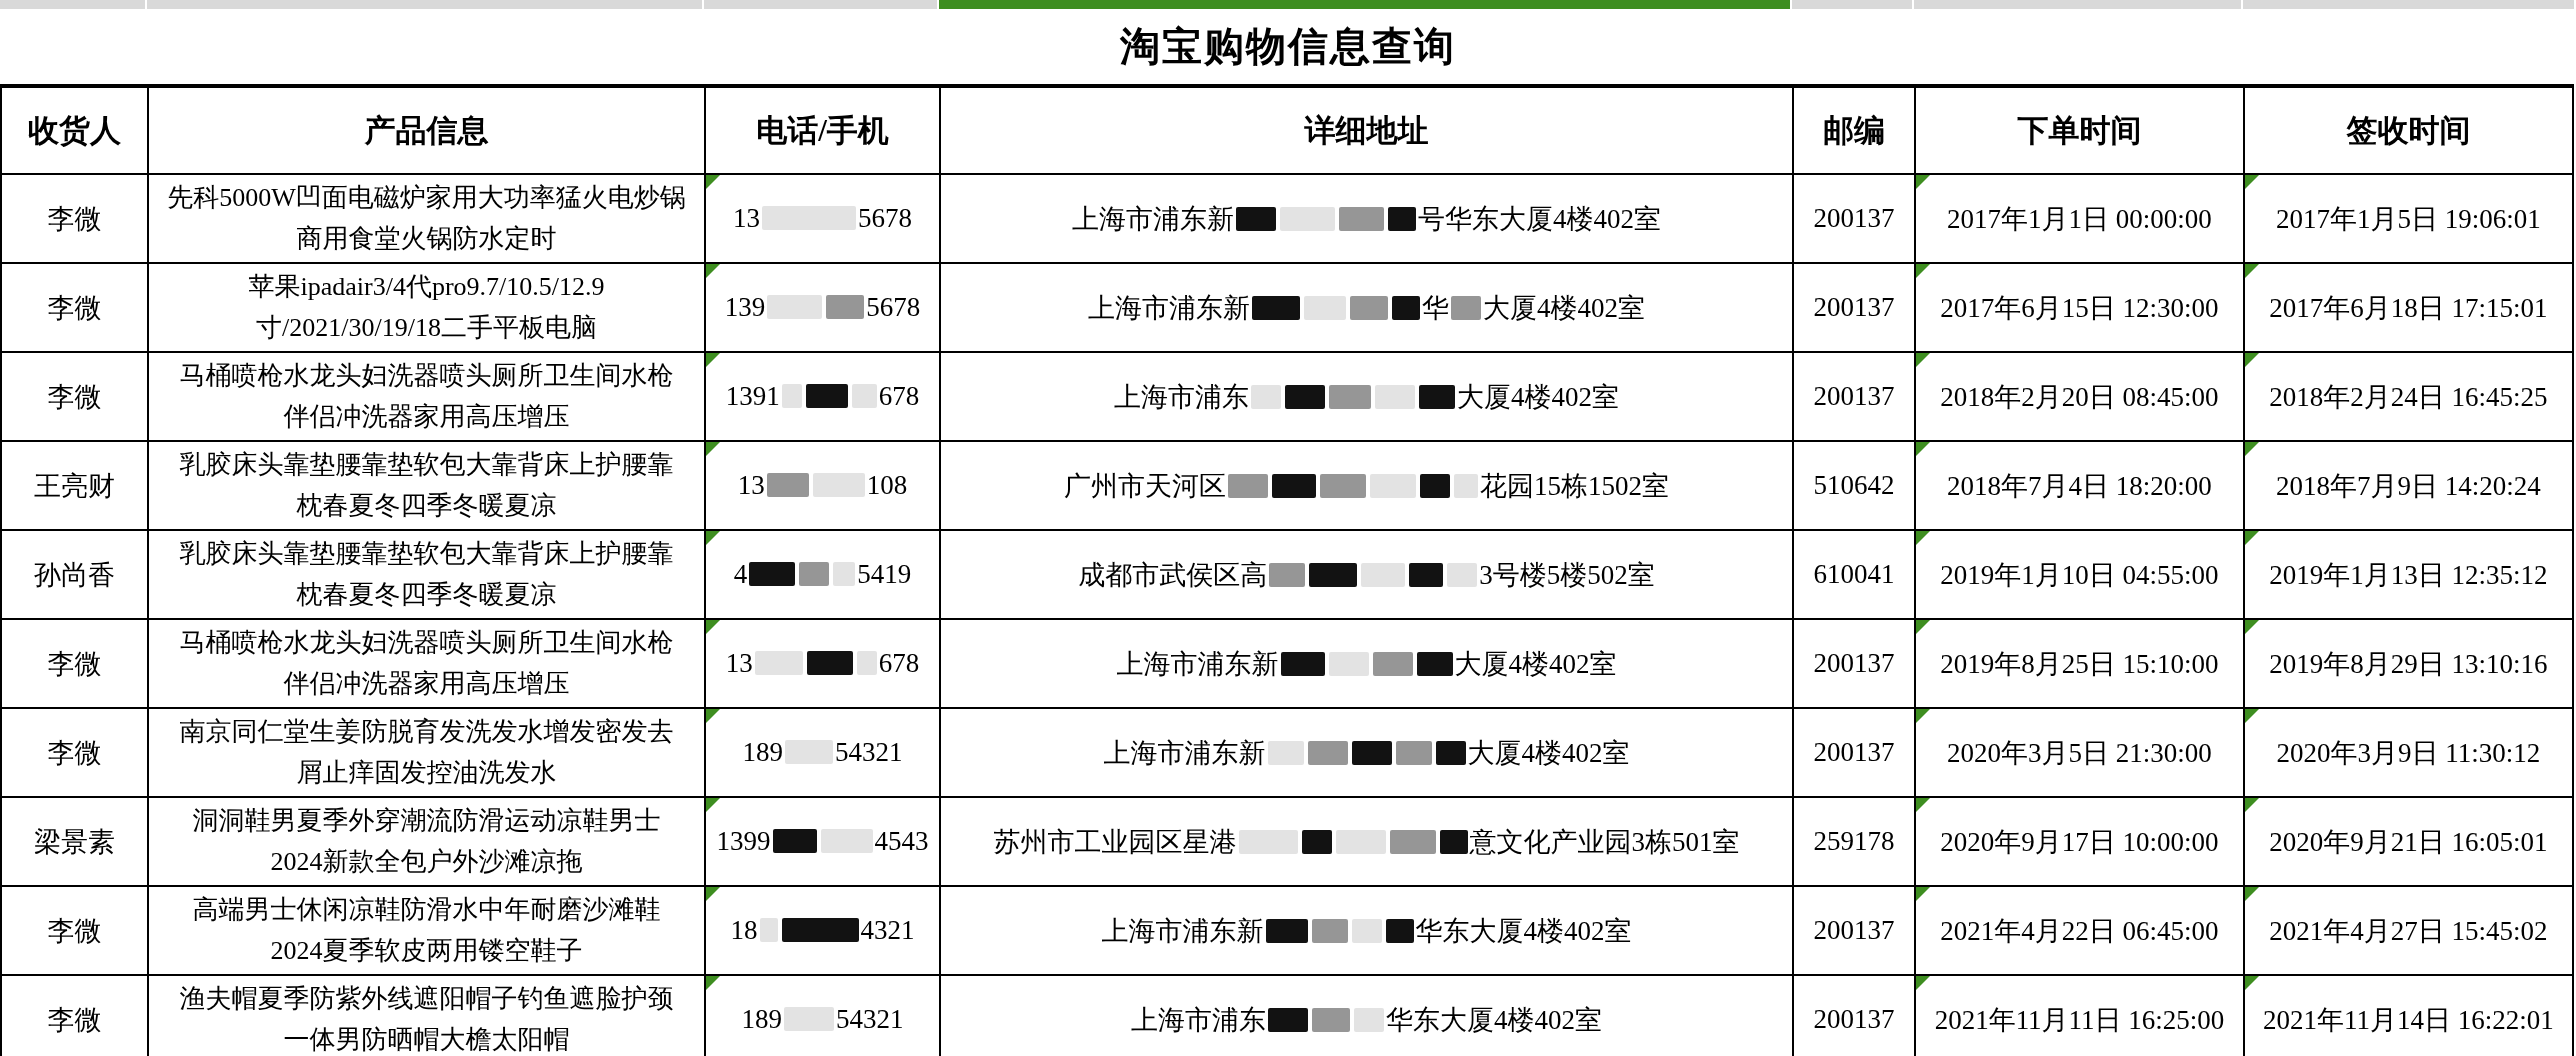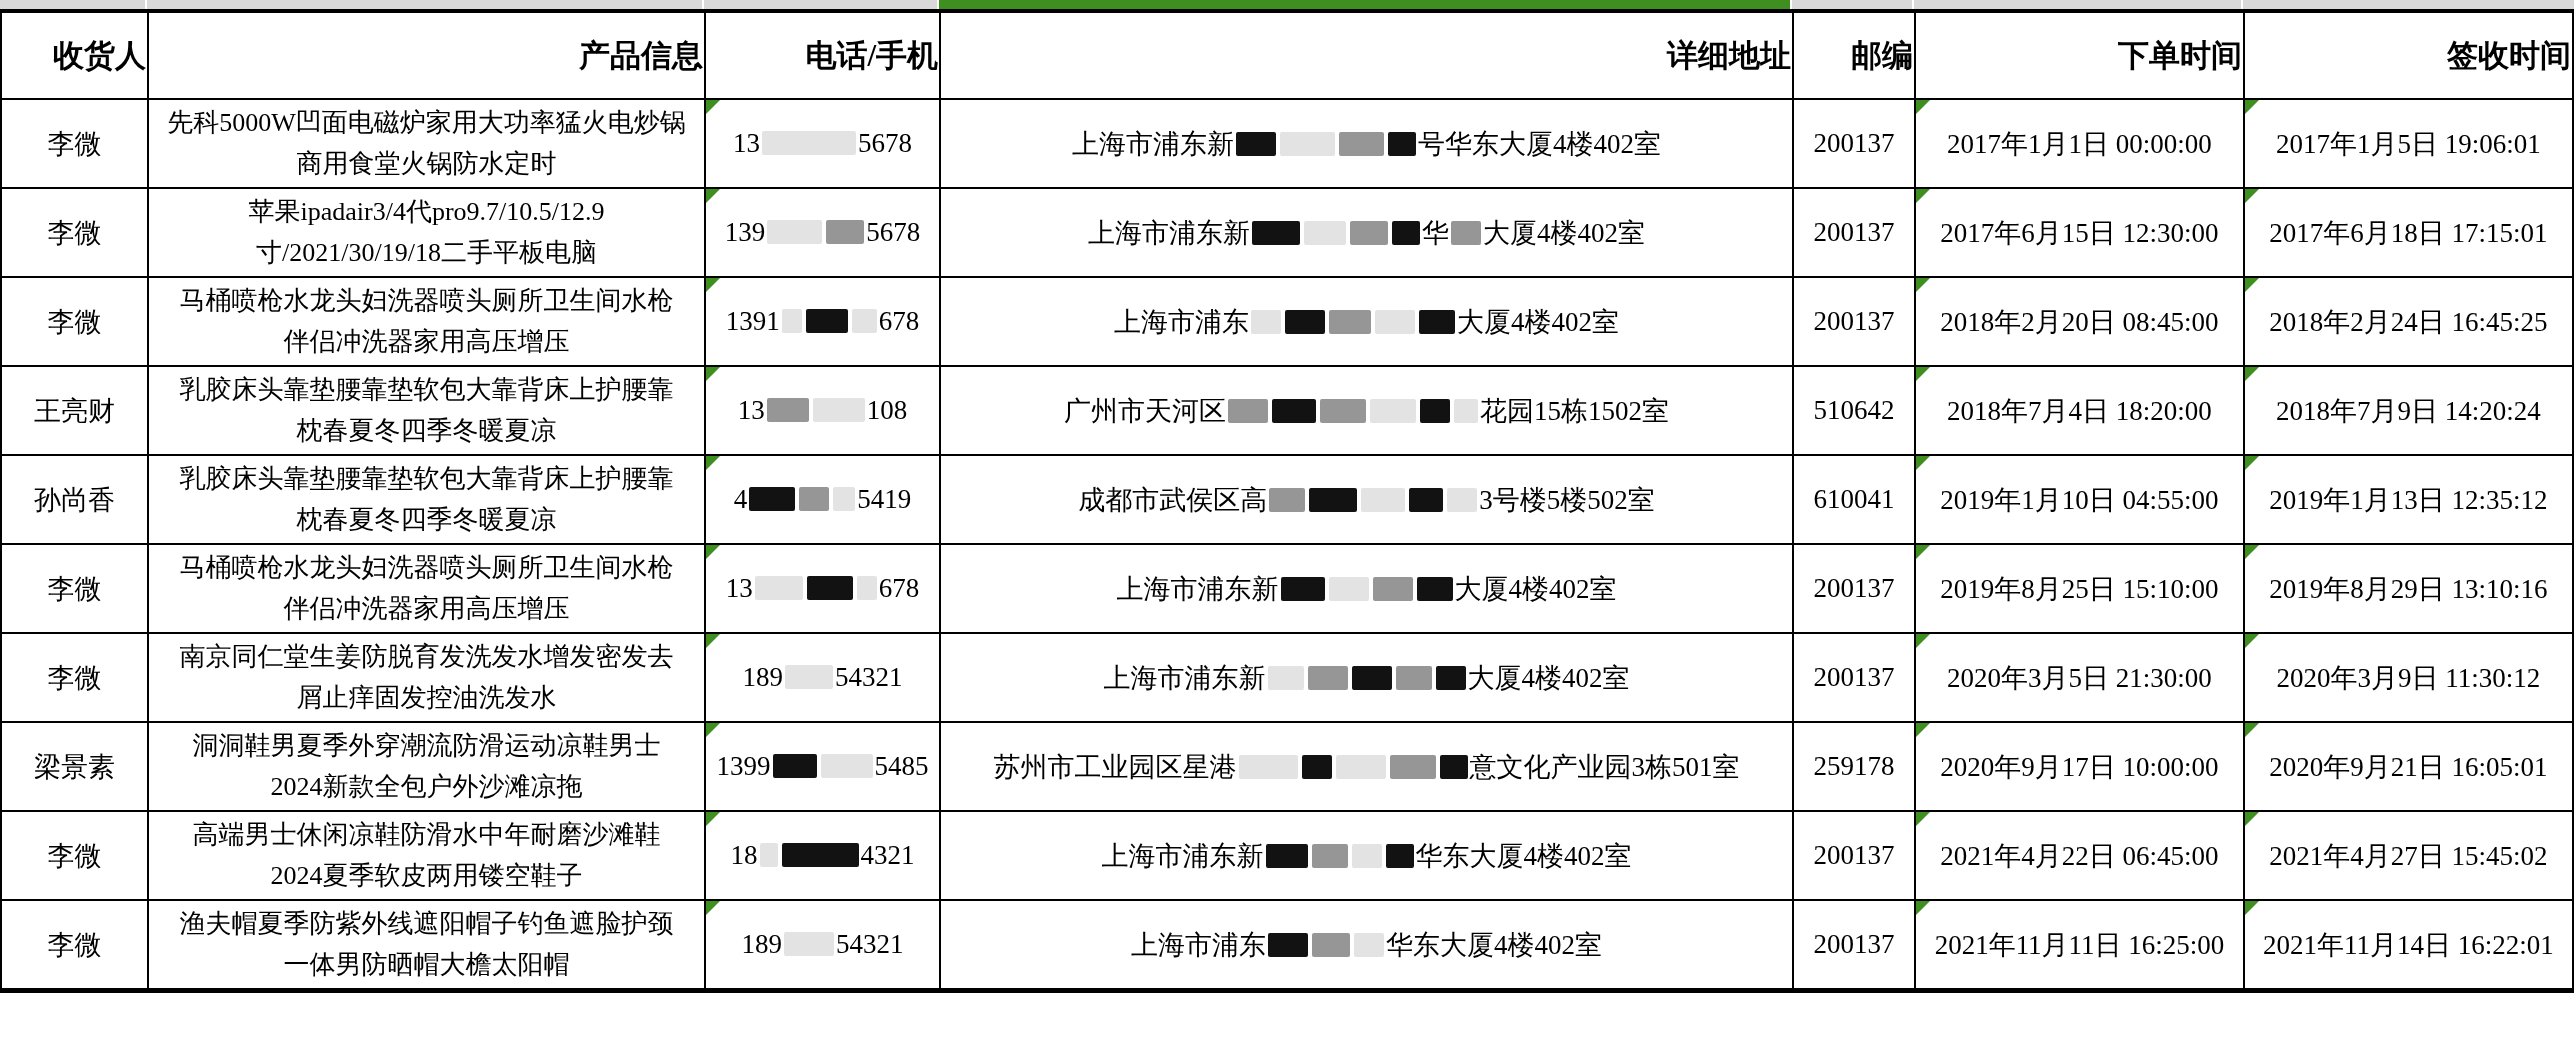--- a/index.html
+++ b/index.html
@@ -12,21 +12,21 @@
   .top-strip .seg{background:#d9d9d9;height:9px;flex:0 0 auto;}
   .top-strip .seg.green{background:#3E8E20;}
   
   .title-bar{height:75px;display:flex;align-items:center;justify-content:center;}
   .title-bar .title{font-size:40px;font-weight:bold;letter-spacing:2px;}
   
   table.orders{border-collapse:collapse;table-layout:fixed;width:2572px;}
   table.orders, table.orders th, table.orders td{border:2px solid #000;}
   table.orders{border-top-width:4px;border-bottom-width:5px;}
   thead th{border-top-width:4px;border-bottom-width:3px;}
-  th{height:83px;font-size:31px;font-weight:bold;text-align:right;vertical-align:middle;}
+  th{height:83px;font-size:31px;font-weight:bold;text-align:center;vertical-align:middle;}
   td{height:87px;font-size:27px;text-align:center;vertical-align:middle;padding:0 8px;}
   td.product{font-size:26px;line-height:1.55;padding:0 18px;}
   td.nowrap{white-space:nowrap;}
   
   td.tri{position:relative;}
   td.tri::before{
     content:"";position:absolute;top:0;left:0;width:0;height:0;
     border-top:14px solid #3E8E20;border-right:14px solid transparent;
   }
   
@@ -44,20 +44,23 @@
   <div class="top-strip">
     <div class="seg" style="width:145px"></div>
     <div class="seg" style="width:555px"></div>
     <div class="seg" style="width:233px"></div>
     <div class="seg green" style="width:851px"></div>
     <div class="seg" style="width:120px"></div>
     <div class="seg" style="width:327px"></div>
     <div class="seg" style="width:331px"></div>
   </div>
 
+  <div class="title-bar">
+    <div class="title">淘宝购物信息查询</div>
+  </div>
 
   <table class="orders">
     <colgroup>
       <col style="width:147px">
         <col style="width:557px">
         <col style="width:235px">
       <col style="width:853px">
         <col style="width:122px">
         <col style="width:329px">
         <col style="width:329px">
@@ -133,21 +136,21 @@
         <td class="product">南京同仁堂生姜防脱育发洗发水增发密发去屑止痒固发控油洗发水</td>
         <td class="tri nowrap"><span class="seg-text">189</span><span class="mask mask-light" style="width: 48px;"></span><span class="seg-text">54321</span></td>
         <td><span class="seg-text">上海市浦东新</span><span class="mask mask-light" style="width: 36px;"></span><span class="mask mask-mid" style="width: 40px;"></span><span class="mask mask-dark" style="width: 40px;"></span><span class="mask mask-mid" style="width: 36px;"></span><span class="mask mask-dark" style="width: 30px;"></span><span class="seg-text">大厦4楼402室</span></td>
         <td class="nowrap">200137</td>
         <td class="tri nowrap">2020年3月5日 21:30:00</td>
         <td class="tri nowrap">2020年3月9日 11:30:12</td>
       </tr>
       <tr>
         <td>梁景素</td>
         <td class="product">洞洞鞋男夏季外穿潮流防滑运动凉鞋男士2024新款全包户外沙滩凉拖</td>
-        <td class="tri nowrap"><span class="seg-text">1399</span><span class="mask mask-dark" style="width: 44px;"></span><span class="mask mask-light" style="width: 52px;"></span><span class="seg-text">5485</span></td>
+        <td class="tri nowrap"><span class="seg-text">1399</span><span class="mask mask-dark" style="width: 44px;"></span><span class="mask mask-light" style="width: 52px;"></span><span class="seg-text">4543</span></td>
         <td><span class="seg-text">苏州市工业园区星港</span><span class="mask mask-light" style="width: 59px;"></span><span class="mask mask-dark" style="width: 30px;"></span><span class="mask mask-light" style="width: 50px;"></span><span class="mask mask-mid" style="width: 46px;"></span><span class="mask mask-dark" style="width: 28px;"></span><span class="seg-text">意文化产业园3栋501室</span></td>
         <td class="nowrap">259178</td>
         <td class="tri nowrap">2020年9月17日 10:00:00</td>
         <td class="tri nowrap">2020年9月21日 16:05:01</td>
       </tr>
       <tr>
         <td>李微</td>
         <td class="product">高端男士休闲凉鞋防滑水中年耐磨沙滩鞋2024夏季软皮两用镂空鞋子</td>
         <td class="tri nowrap"><span class="seg-text">18</span><span class="mask mask-light" style="width: 18px;"></span><span class="mask mask-dark" style="width: 77px;"></span><span class="seg-text">4321</span></td>
         <td><span class="seg-text">上海市浦东新</span><span class="mask mask-dark" style="width: 42px;"></span><span class="mask mask-mid" style="width: 36px;"></span><span class="mask mask-light" style="width: 30px;"></span><span class="mask mask-dark" style="width: 28px;"></span><span class="seg-text">华东大厦4楼402室</span></td>

